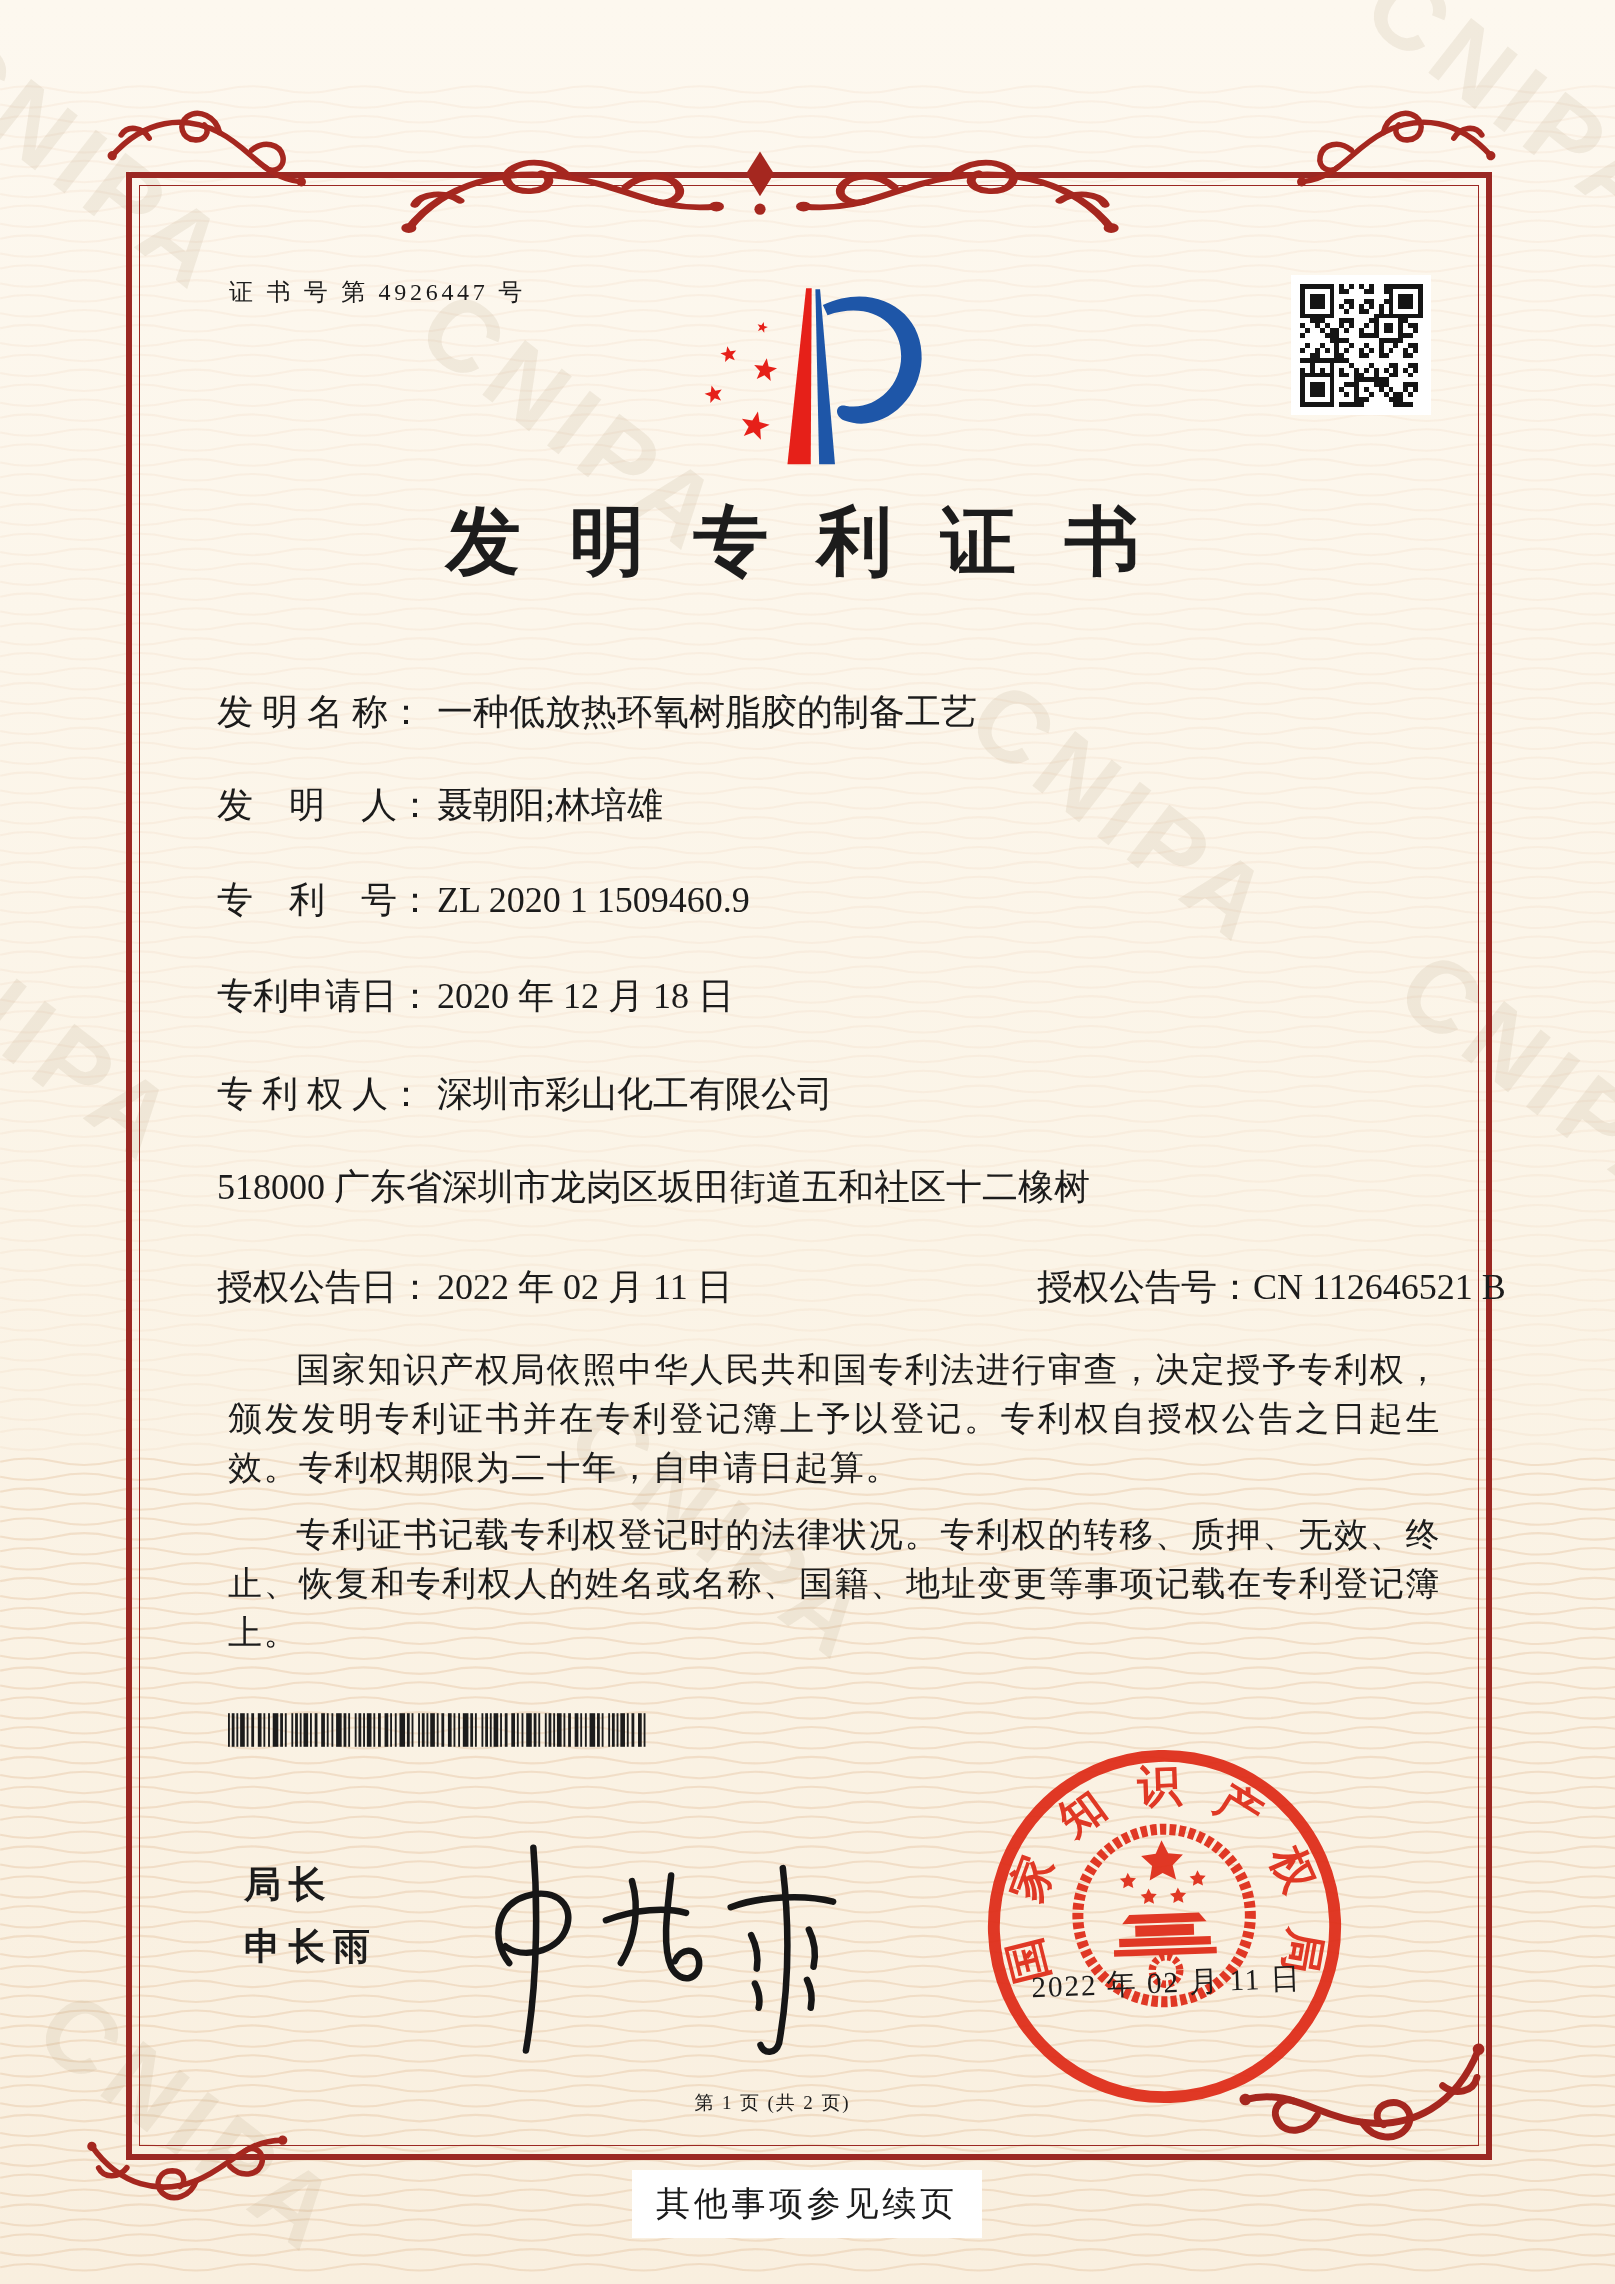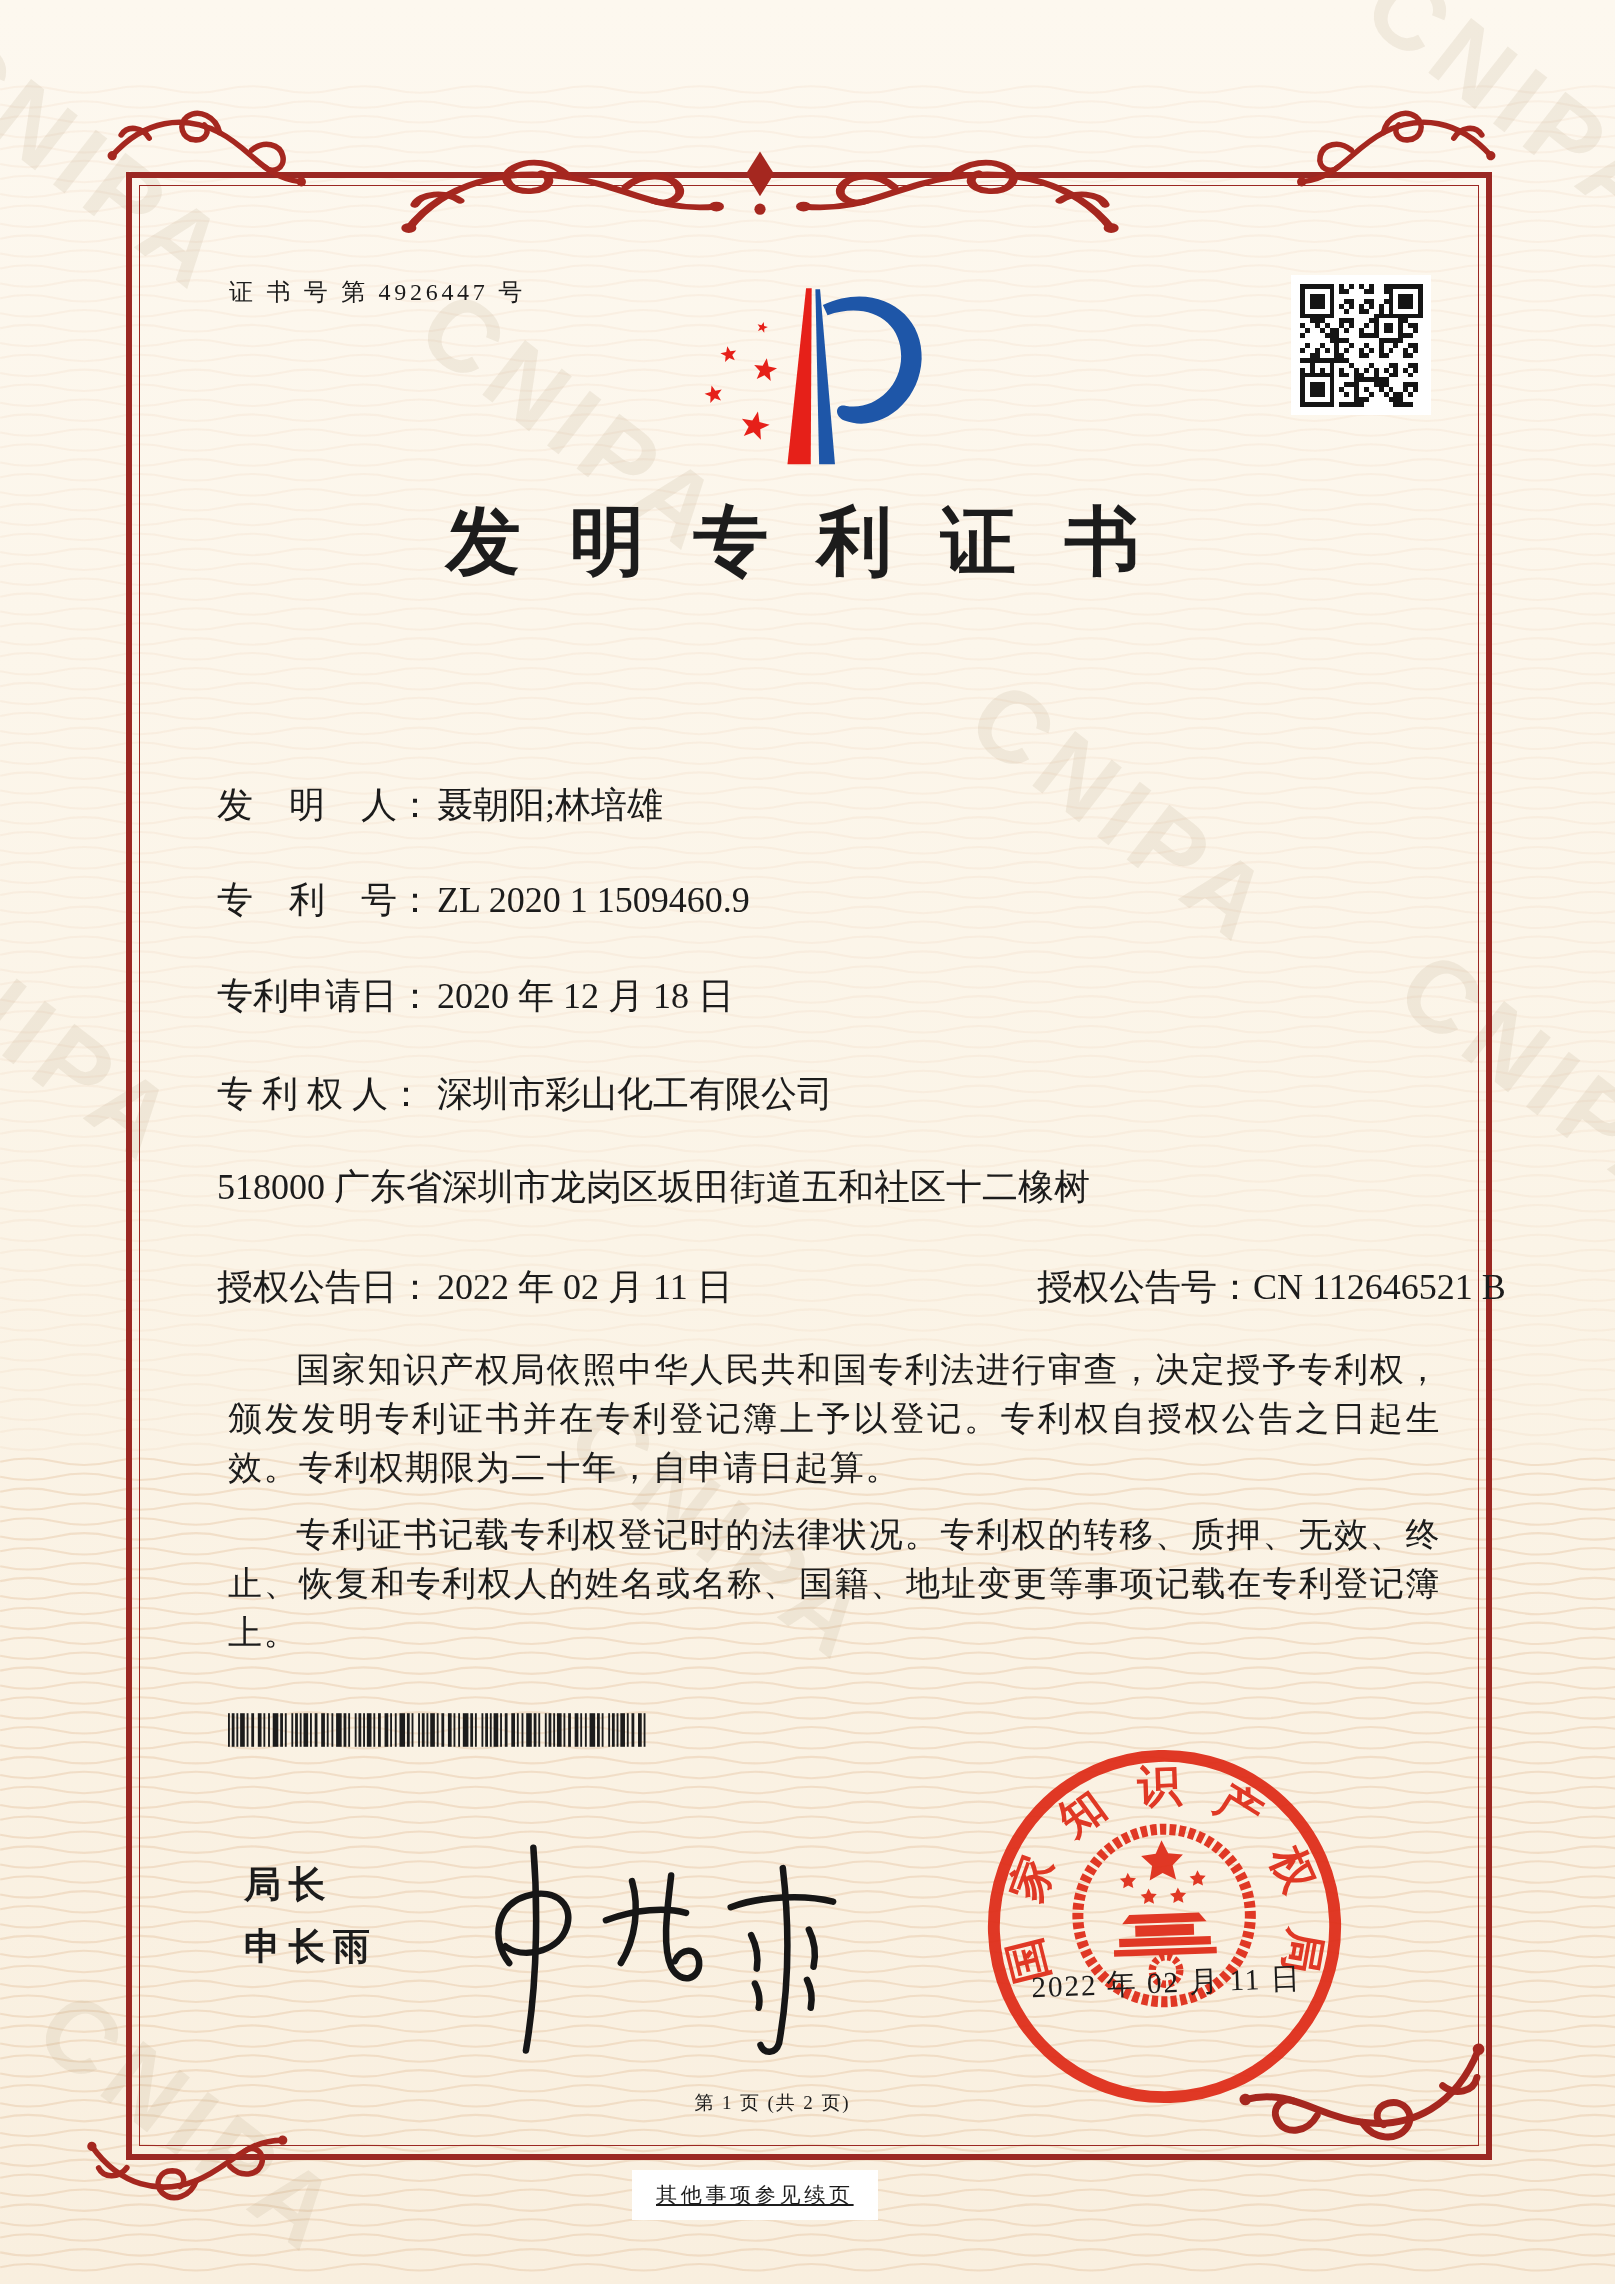--- a/index.html
+++ b/index.html
@@ -51,21 +51,21 @@
   .seal .ring{fill:none;stroke:#df2f1b;stroke-width:13px;}
   .seal-char{font-size:48px;font-weight:700;fill:#df2f1b;text-anchor:middle;
              font-family:"Liberation Serif","DejaVu Serif",serif;}
   .emblem{fill:#df2f1b;}
   .emblem .wreath{fill:none;stroke:#df2f1b;stroke-width:12px;stroke-dasharray:7 3.5;}
   .emblem .gear{fill:none;stroke:#df2f1b;stroke-width:8px;stroke-dasharray:5 3;}
   .seal-date{font-size:32px;letter-spacing:2px;fill:#111;text-anchor:middle;
              font-family:"Liberation Serif","DejaVu Serif",serif;}
   .page-info{position:absolute;left:0;right:71px;top:2090px;text-align:center;font-size:19px;letter-spacing:1.9px;}
   .continuation{position:absolute;left:632px;top:2170px;background:#ffffff;padding:11.2px 24px;
-                font-size:21px;letter-spacing:3.7px;z-index:3;text-decoration:underline;}
+                font-size:34px;letter-spacing:3.7px;z-index:3;}
 </style>
 </head>
 <body>
 
 <svg width="0" height="0" style="position:absolute">
   <defs>
     <g id="flourish">
       <g fill="none" stroke="currentColor" stroke-width="6" stroke-linecap="round">
         <path d="M6,86 C30,40 70,24 112,34 C150,43 170,70 210,64"></path>
         <path d="M112,34 C104,18 84,14 74,26 C66,36 74,50 88,48 C100,46 102,34 94,30"></path>
@@ -572,20 +572,24 @@
           <rect x="12" y="24" width="1" height="1"></rect>
           <rect x="19" y="24" width="1" height="1"></rect>
           <rect x="20" y="24" width="1" height="1"></rect>
           <rect x="21" y="24" width="1" height="1"></rect>
           <rect x="22" y="24" width="1" height="1"></rect>
         </svg>
     </div>
 
     <div class="title">发 明 专 利 证 书</div>
 
+    <div class="field-row" style="top:690px">
+      <span class="f-label">发 明 名 称：</span>
+      <span class="f-value">一种低放热环氧树脂胶的制备工艺</span>
+    </div>
     <div class="field-row" style="top:783px">
       <span class="f-label">发　明　人：</span>
       <span class="f-value">聂朝阳;林培雄</span>
     </div>
     <div class="field-row" style="top:878px">
       <span class="f-label">专　利　号：</span>
       <span class="f-value">ZL 2020 1 1509460.9</span>
     </div>
     <div class="field-row" style="top:974px">
       <span class="f-label">专利申请日：</span>

